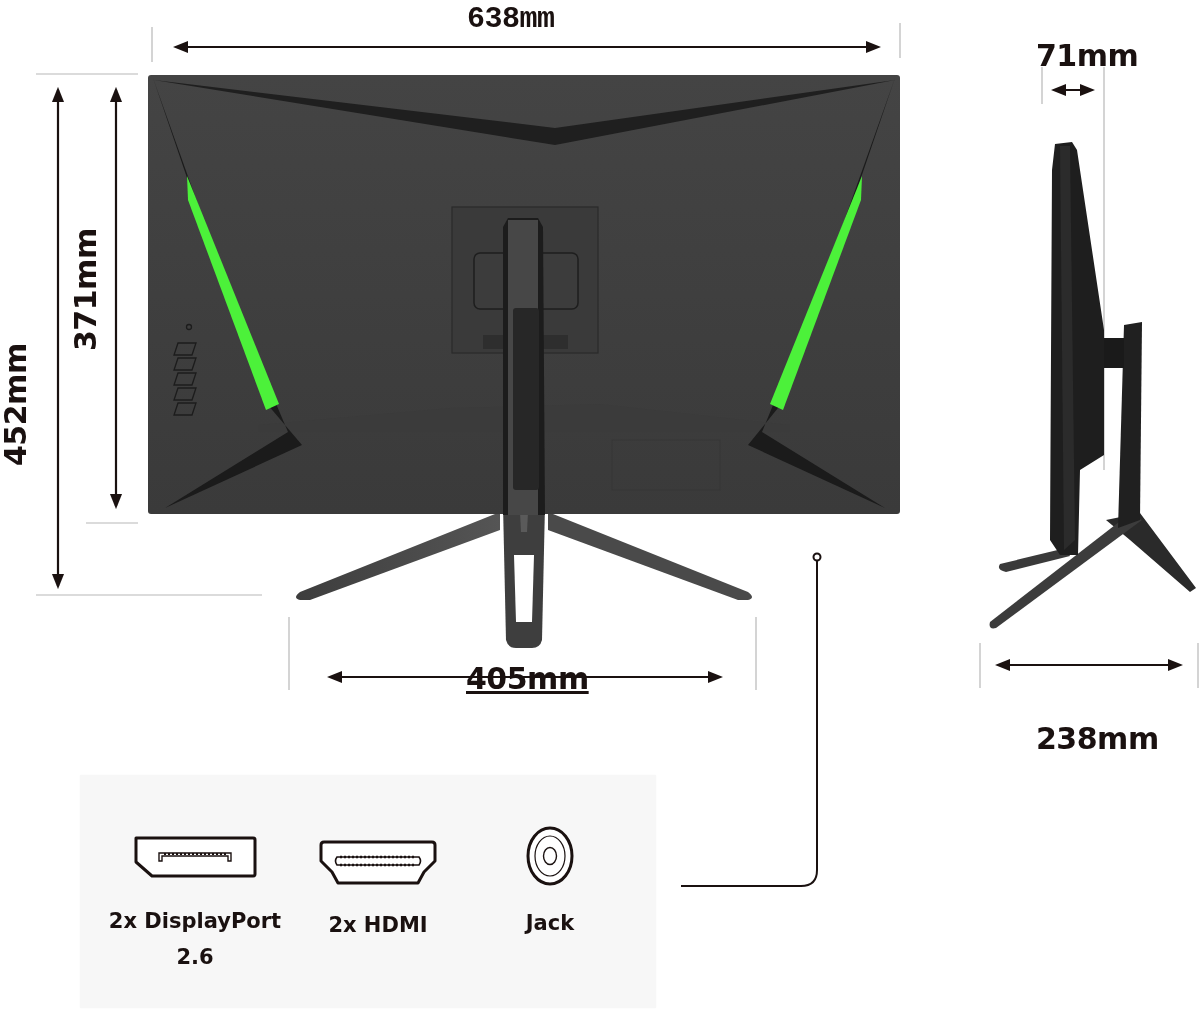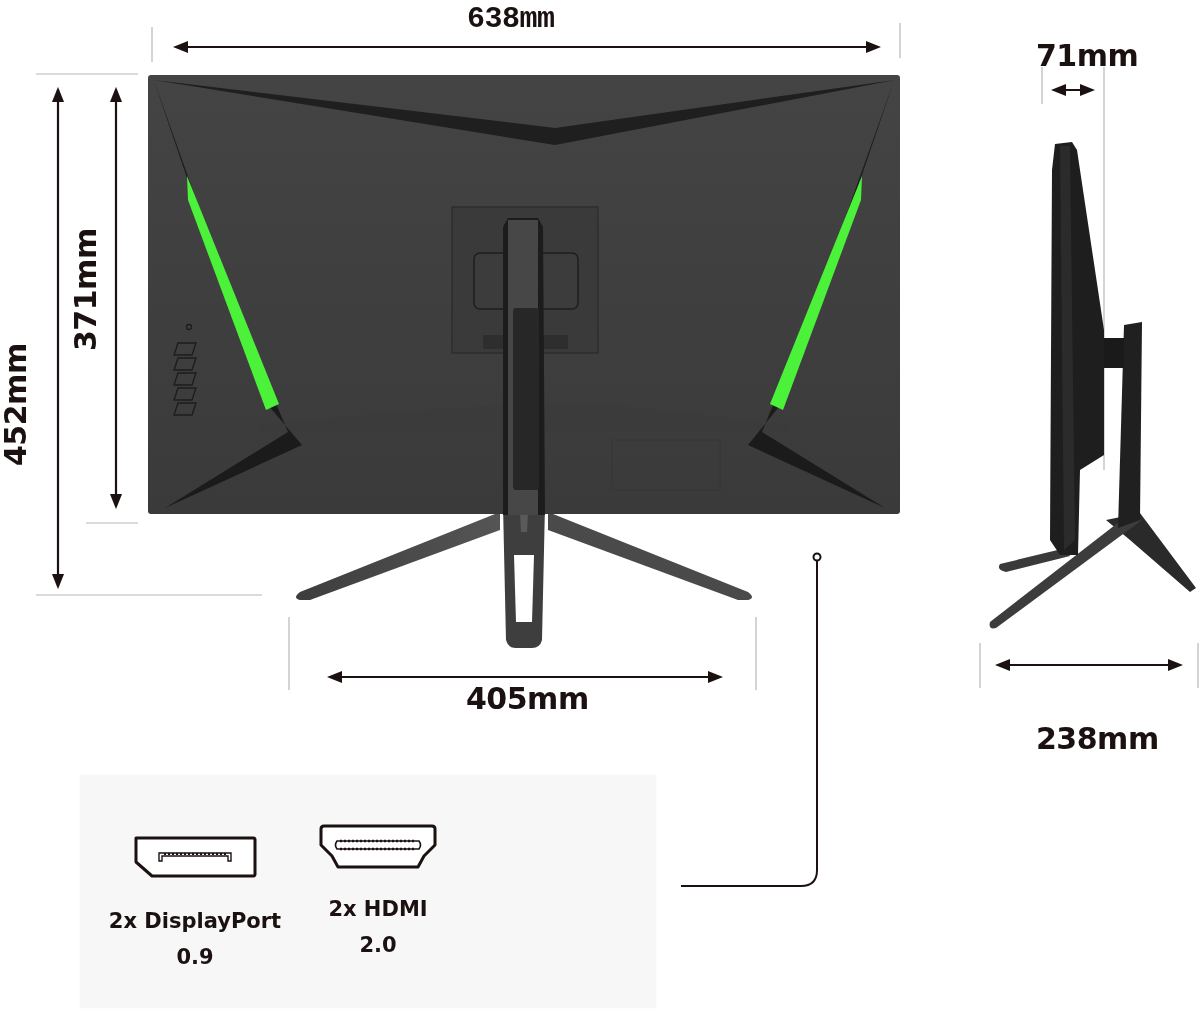--- a/index.html
+++ b/index.html
@@ -116,39 +116,46 @@
 
     <path d="M1055,144 L1072,142 L1077,150 L1104,330 L1104,455 L1080,470 L1078,555 L1060,555 L1050,540 L1052,170 Z" fill="#1e1e1e"></path>
     <path d="M1060,146 L1070,146 L1075,540 L1064,550 Z" fill="#2b2b2b"></path>
   </g>
 </svg>
 
 <div class="dim-label" style="left:467px; top:4px;font-family:Liberation Mono, monospace;">638mm</div>
 <div class="dim-label" style="left:1036px; top:9px;margin-top:32px;">71mm</div>
 <div class="dim-label v" style="left:-44px; top:391px; width:120px; text-align:center;">452mm</div>
 <div class="dim-label v" style="left:26px; top:276px; width:120px; text-align:center;">371mm</div>
-<div class="dim-label" style="left:466px; top:684px;">405mm</div>
+<div class="dim-label" style="left:466px; top:664px;text-decoration:underline;">405mm</div>
 <div class="dim-label" style="left:1036px; top:724px;">238mm</div>
 
 <div class="ports-panel">
 
   <div class="port" style="left:20px; top:60px; width:190px;">
     <svg style="position:relative;" width="126" height="44" viewBox="0 0 126 44">
       <path d="M4,3 L121,3 Q123,3 123,5 L123,39 Q123,41 121,41 L20,41 L4,27 Z" fill="#fff" stroke="#1a1110" stroke-width="3" stroke-linejoin="round"></path>
       <path d="M27,18 L99,18 L99,26 L96,26 L96,21 L30,21 L30,26 L27,26 Z" fill="#fff" stroke="#1a1110" stroke-width="1.4"></path>
       <line x1="32" y1="19" x2="94" y2="19" stroke="#1a1110" stroke-width="2" stroke-dasharray="2,2"></line>
     </svg>
     <div class="port-label" style="margin-top:20px;">2x DisplayPort</div>
-    <div class="port-label">0.9</div>
+    <div class="port-label">2.6</div>
   </div>
 
-  <div class="port" style="left:218px; top:48px; width:160px;">
+  <div class="port" style="left:218px; top:64px; width:160px;">
     <svg style="position:relative;" width="120" height="48" viewBox="0 0 120 48">
       <path d="M6,3 L114,3 Q117,3 117,6 L117,22 L106,33 L100,44 L20,44 L14,33 L3,22 L3,6 Q3,3 6,3 Z" fill="#fff" stroke="#1a1110" stroke-width="3" stroke-linejoin="round"></path>
       <path d="M19,18 L101,18 Q104,22 101,26 L19,26 Q16,22 19,18 Z" fill="#fff" stroke="#1a1110" stroke-width="1.6"></path>
       <line x1="22" y1="18" x2="98" y2="18" stroke="#1a1110" stroke-width="2.4" stroke-dasharray="2,2"></line>
       <line x1="22" y1="26" x2="98" y2="26" stroke="#1a1110" stroke-width="2.4" stroke-dasharray="2,2"></line>
     </svg>
     <div class="port-label" style="margin-top:16px;">2x HDMI</div>
-    <div class="port-label">2.0</div>
   </div>
 
+  <div class="port" style="left:400px; top:48px; width:140px;">
+    <svg style="position:relative;" width="50" height="66" viewBox="0 0 50 66">
+      <ellipse cx="25" cy="33" rx="22" ry="28" fill="#fff" stroke="#1a1110" stroke-width="3"></ellipse>
+      <ellipse cx="25" cy="33" rx="15" ry="20" fill="#fff" stroke="#1a1110" stroke-width="1.2"></ellipse>
+      <ellipse cx="25" cy="33" rx="6.5" ry="8.5" fill="#fff" stroke="#1a1110" stroke-width="1.4"></ellipse>
+    </svg>
+    <div class="port-label" style="margin-top:12px;">Jack</div>
+  </div>
 </div>
 
 </body></html>

